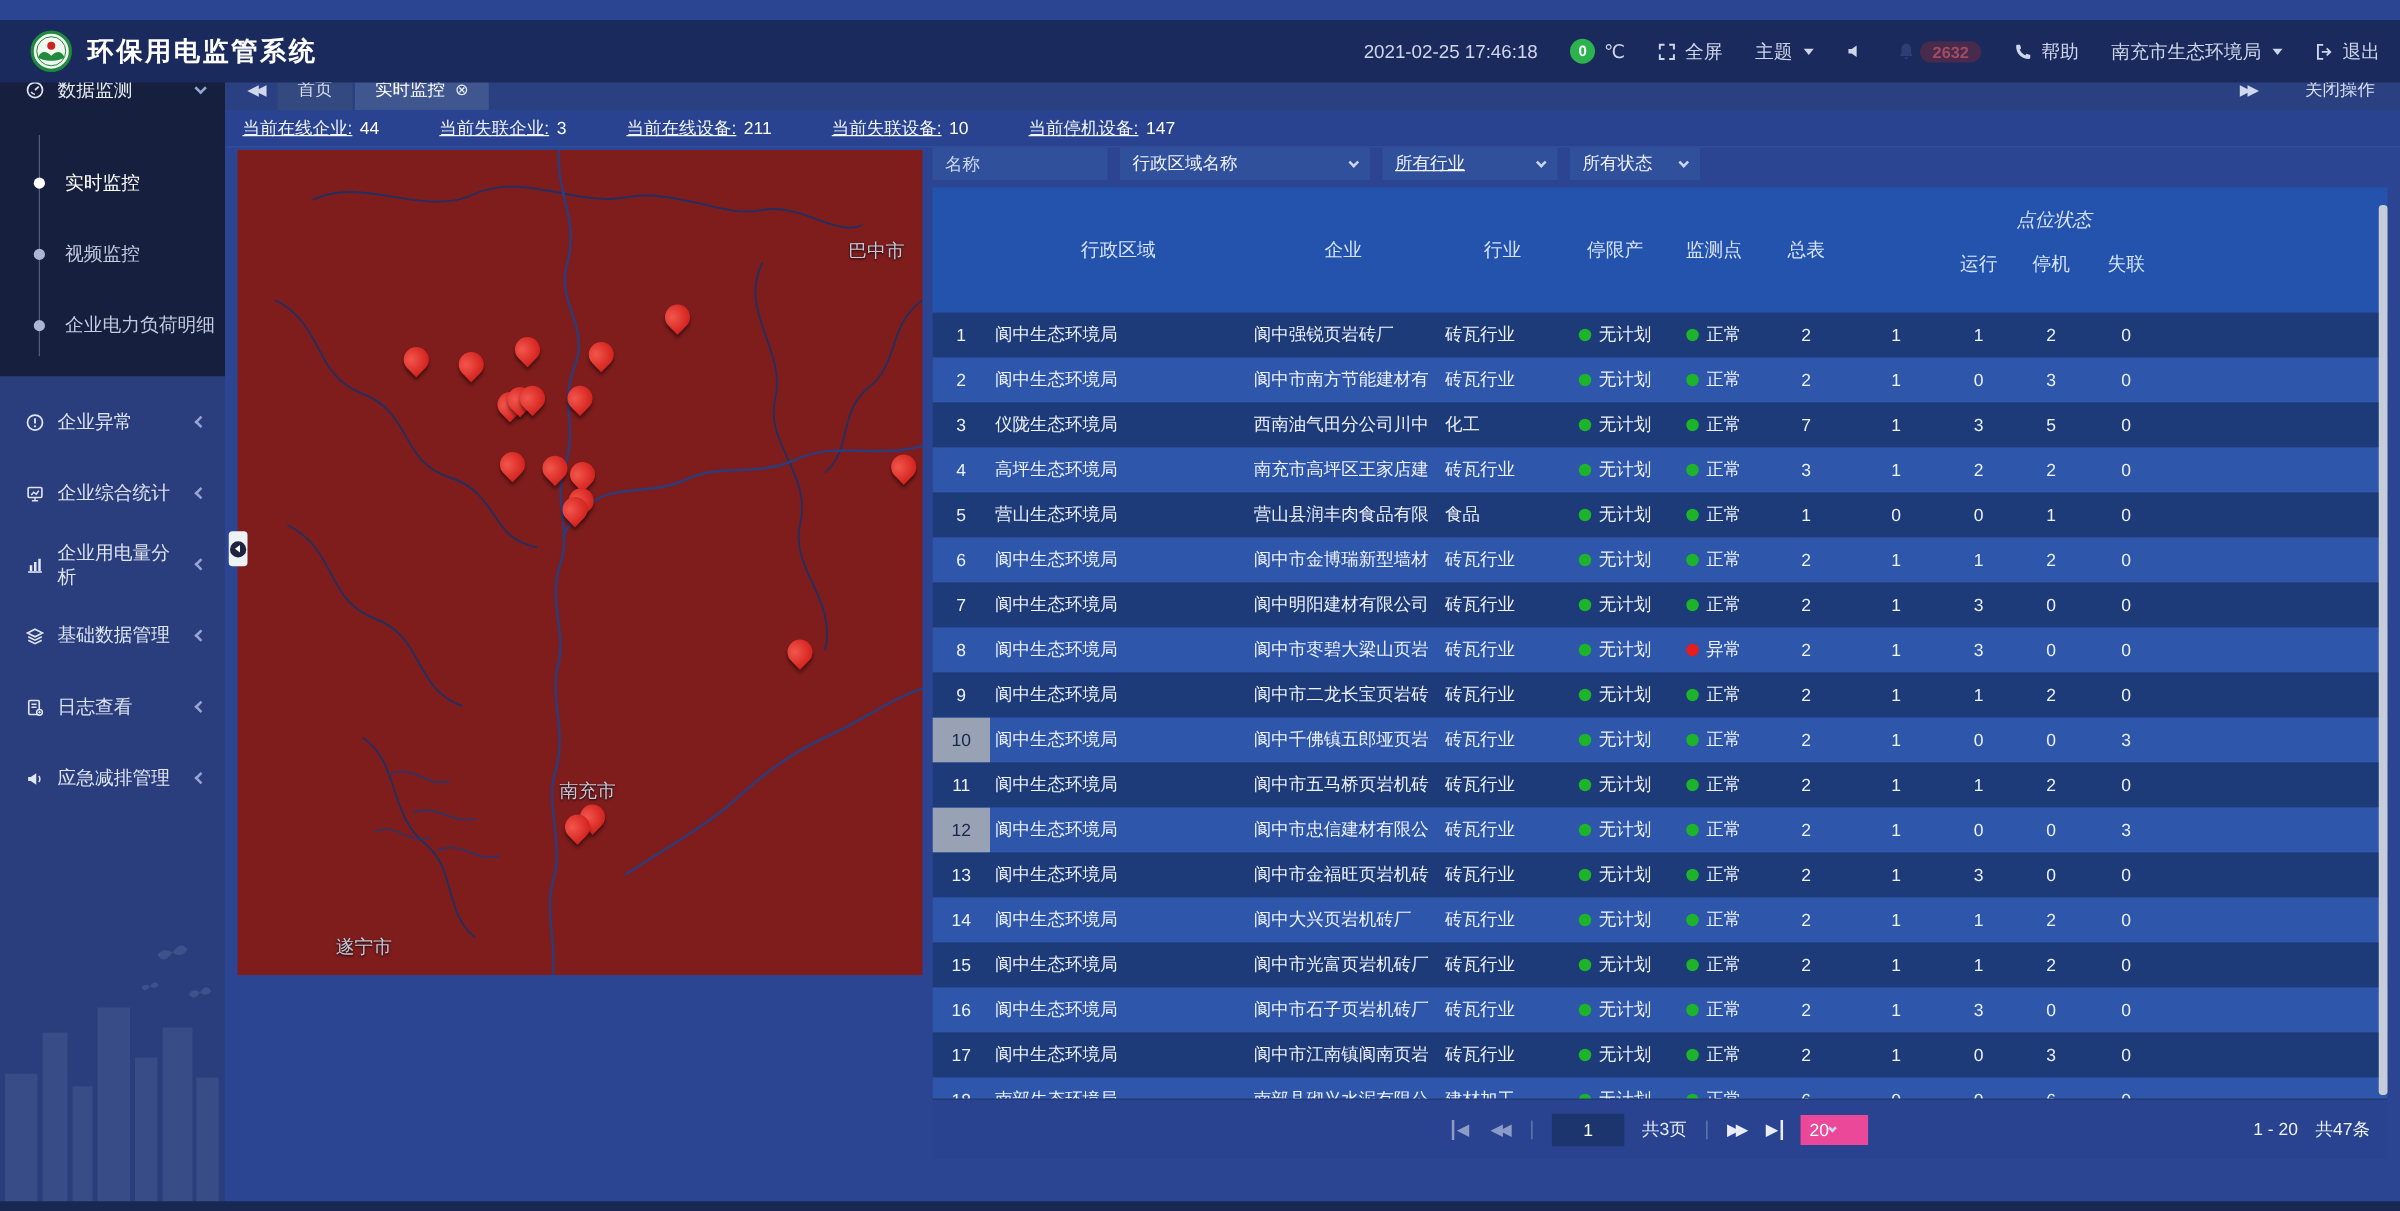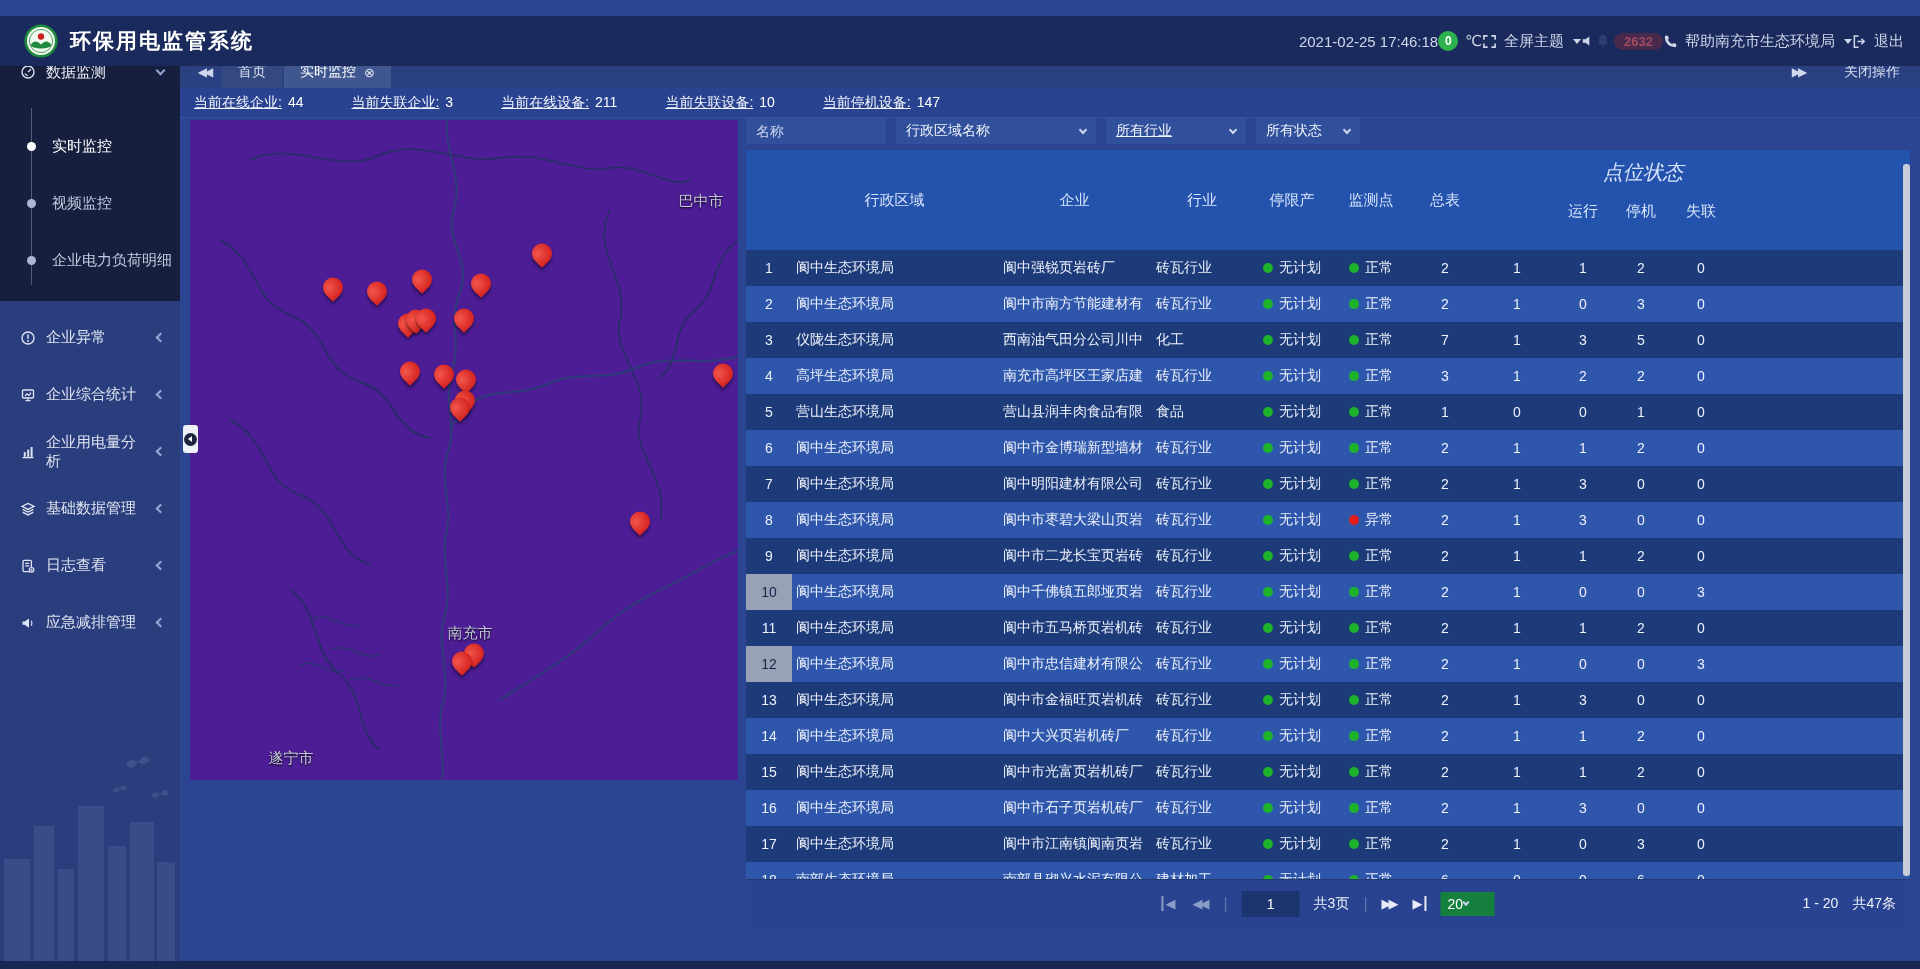--- a/index.html
+++ b/index.html
@@ -5,21 +5,21 @@
   * { margin:0; padding:0; box-sizing:border-box; }
   html,body { width:1920px; height:969px; overflow:hidden; }
   body { font-family:"Liberation Sans","DejaVu Sans",sans-serif; background:#2c4592; color:#e8edf8; }
   .app { position:relative; width:1920px; height:969px; }
 
   
   .header { position:absolute; top:16px; left:0; right:0; height:50px; background:#1a2a5c;
             display:flex; align-items:center; padding:0 16px; z-index:30; }
   .brand { display:flex; align-items:center; gap:12px; padding-left:8px; }
   .brand-title { font-size:21px; font-weight:bold; color:#ffffff; letter-spacing:2px; }
-  .header-right { margin-left:auto; display:flex; align-items:center; color:#cfd6ea; font-size:15px; }
+  .header-right { margin-left:auto; display:flex; align-items:center; gap:26px; color:#cfd6ea; font-size:15px; }
   .hr-item { display:flex; align-items:center; gap:7px; cursor:pointer; white-space:nowrap; }
   .temp-badge { width:20px; height:20px; border-radius:50%; background:#2db34e; color:#fff;
                 font-size:12px; font-weight:bold; display:flex; align-items:center; justify-content:center; }
   .caret-down { width:0; height:0; border-left:4px solid transparent; border-right:4px solid transparent;
                 border-top:5px solid #cfd6ea; display:inline-block; margin-left:2px; }
   .bell-badge { background:#472a4c; color:#a34b61; font-weight:bold; font-size:13px;
                 border-radius:10px; padding:1px 10px; margin-left:-4px; }
 
   
   .sidebar { position:absolute; top:50px; left:0; width:180px; bottom:0; background:#2a3e7d; z-index:20; overflow:hidden; }
@@ -56,21 +56,21 @@
 
   .statsbar { height:30px; background:#2a4390; display:flex; align-items:center; gap:48px; padding-left:14px;
               font-size:14px; border-bottom:1px solid #35509e; }
   .stat { display:flex; gap:6px; }
   .stat-label { color:#f0f4fc;text-decoration:underline; }
   .stat-value { color:#ffffff; }
 
   .content { position:relative; height:851px; }
 
   
-  .map-panel { position:absolute; left:10px; top:2px; width:548px; height:660px; background:#4c1d95; overflow:hidden; }
+  .map-panel { position:absolute; left:10px; top:2px; width:548px; height:660px; background:#7f1d1d; overflow:hidden; }
   .map-label { position:absolute; transform:translate(-50%,-50%); font-size:15px; color:#c3c9d9;
                text-shadow:0 1px 2px #000; white-space:nowrap; }
   .pin { position:absolute; width:20px; height:20px;
          background:radial-gradient(circle at 35% 35%, #f2564c, #d5231f 75%);
          border-radius:50% 50% 50% 0; transform:translate(-50%,-92%) rotate(-45deg);
          box-shadow:-2px 2px 3px rgba(0,0,0,.45); cursor:pointer; }
   .collapse-btn { position:absolute; left:3px; top:307px; width:15px; height:28px; background:#eef1f6;
                   border-radius:3px; display:flex; align-items:center; justify-content:center; cursor:pointer; z-index:5; }
   .collapse-btn .circ { width:13px; height:13px; border-radius:50%; background:#1d2440;
                         display:flex; align-items:center; justify-content:center; }
@@ -88,21 +88,21 @@
   .filter-select .chev { width:6px; height:6px; border-color:#cdd6ee; margin-left:auto; margin-top:-2px; }
   .fs-region { width:200px; } .fs-industry { width:140px;text-decoration:underline; } .fs-status { width:104px; }
 
   .table-box { position:absolute; top:32px; left:0; width:1164px; }
   .thead, .trow { display:grid;
     grid-template-columns:46px 205px 155px 100px 80px 78px 70px 74px 58px 58px 62px 1fr; }
   .thead { background:#2453ad; height:100px; color:#d7e4fb; font-size:15px; }
   .th { grid-row:1; display:flex; align-items:center; justify-content:center; height:100px; }
   .th-group { grid-column:9/12; display:flex; flex-direction:column; }
   .th-group-label { height:38px; display:flex; align-items:flex-end; justify-content:center;
-                    font-style:italic; font-size:20px; padding-bottom:2px; }
+                    font-style:italic; font-size:15px; padding-bottom:2px; }
   .th-group-row { display:grid; grid-template-columns:58px 58px 62px; padding-top:14px; }
   .th-group-row span { text-align:center; }
 
   .tbody { height:629px; overflow:hidden; }
   .trow { height:36px; cursor:pointer; }
   .trow:nth-child(odd) { background:#1d3a79; }
   .trow:nth-child(even) { background:#2e57ab; }
   .td { display:flex; align-items:center; font-size:14px; color:#edf1fb; overflow:hidden; white-space:nowrap; }
   .td-num { justify-content:center; padding:0; }
   .numbox { width:100%; height:100%; display:flex; align-items:center; justify-content:center; }
@@ -121,21 +121,21 @@
                 border-top:1px solid #223a6d; display:flex; align-items:center; font-size:14px; }
   .pg-center { position:absolute; left:50%; transform:translateX(-50%); display:flex; align-items:center; gap:14px; }
   .pg-btn { cursor:pointer; font-size:13px; letter-spacing:-3px; padding-right:3px; }
   .pg-muted { color:#8a9cc7; }
   .pg-active { color:#e8edf8; }
   .pg-end-l { letter-spacing:0; border-left:2px solid currentColor; padding-left:2px; }
   .pg-end-r { letter-spacing:0; border-right:2px solid currentColor; padding-right:2px; padding-left:0; }
   .pg-divider { color:#5b74ab; font-size:16px; }
   .pg-page-box { width:58px; height:26px; background:#1d356f; color:#fff; display:flex; align-items:center;
                  justify-content:center; cursor:text; }
-  .pg-size-box { width:54px; height:24px; background:#15803d; color:#fff; display:flex; align-items:center;
+  .pg-size-box { width:54px; height:24px; background:#ec4899; color:#fff; display:flex; align-items:center;
                  padding:0 7px; gap:0; cursor:pointer; }
   .pg-size-box .chev { width:5px; height:5px; border-color:#cdd6ee; margin-top:-2px; }
   .pg-range { margin-left:auto; padding-right:14px; display:flex; gap:14px; color:#eef2fb; }
 
   .footer-strip { position:absolute; bottom:0; left:0; right:0; height:8px; background:#182853; z-index:40; }
   svg { display:block; }
 </style>
 </head>
 <body>
 

